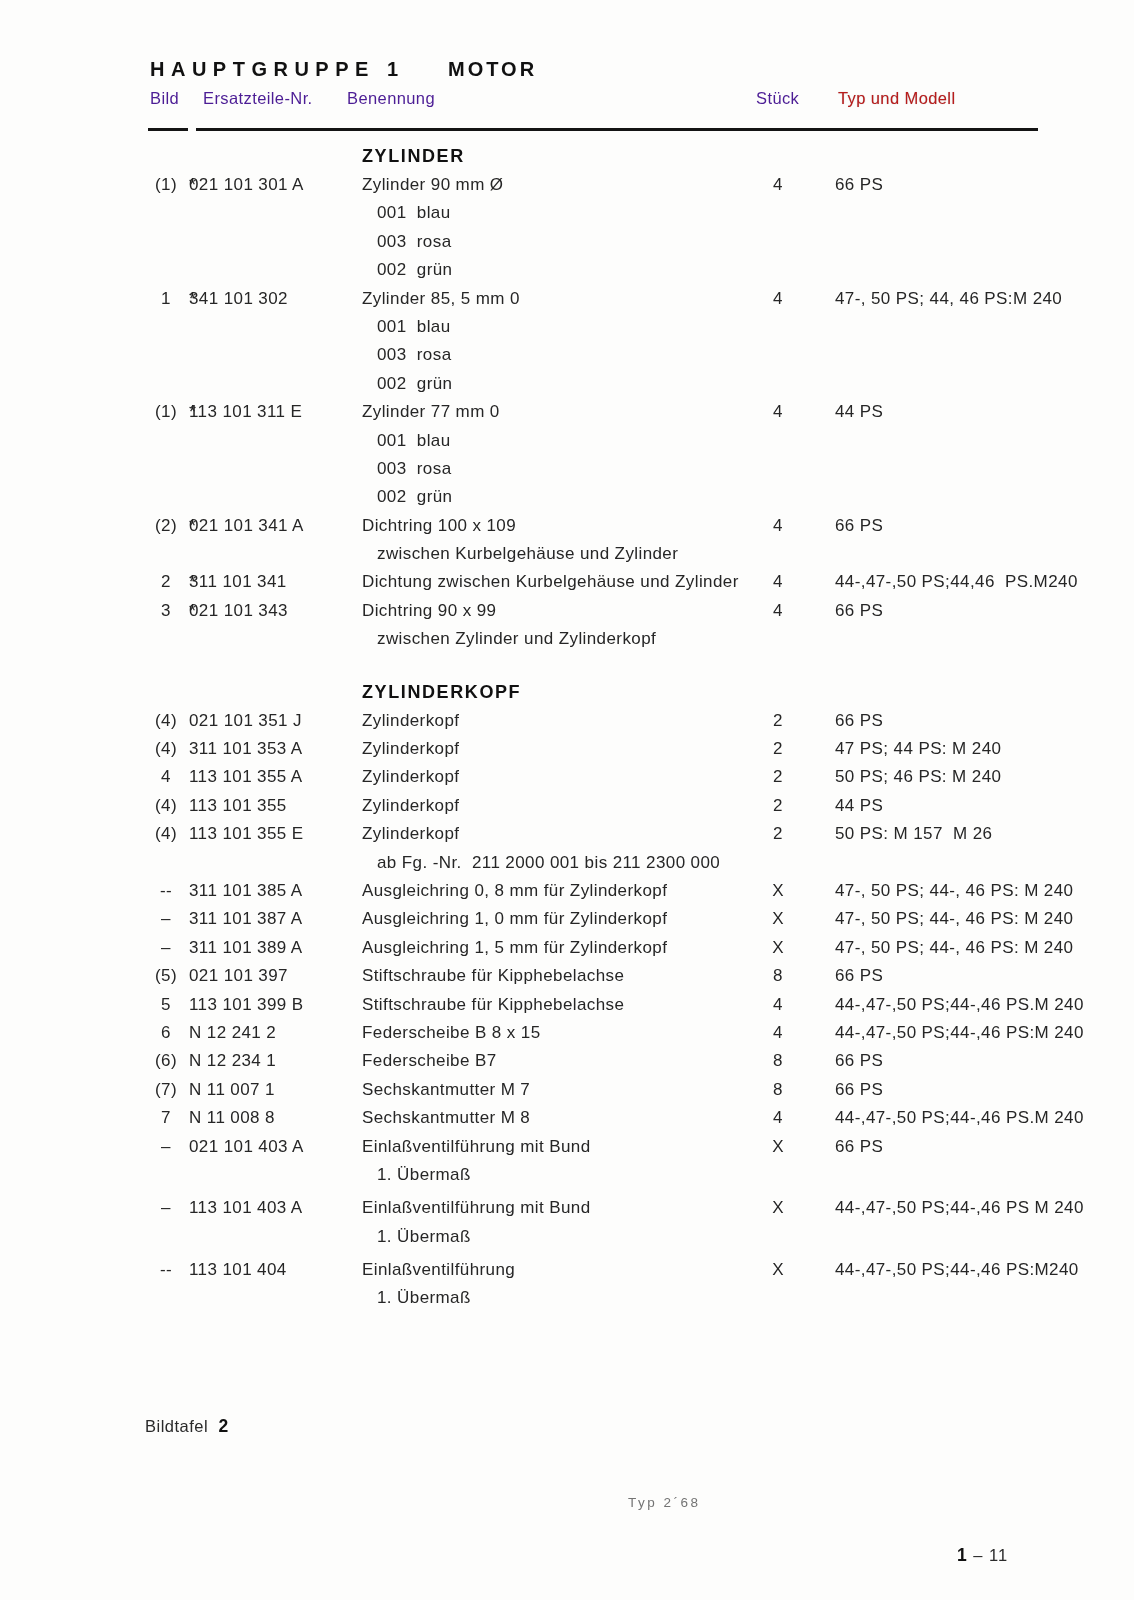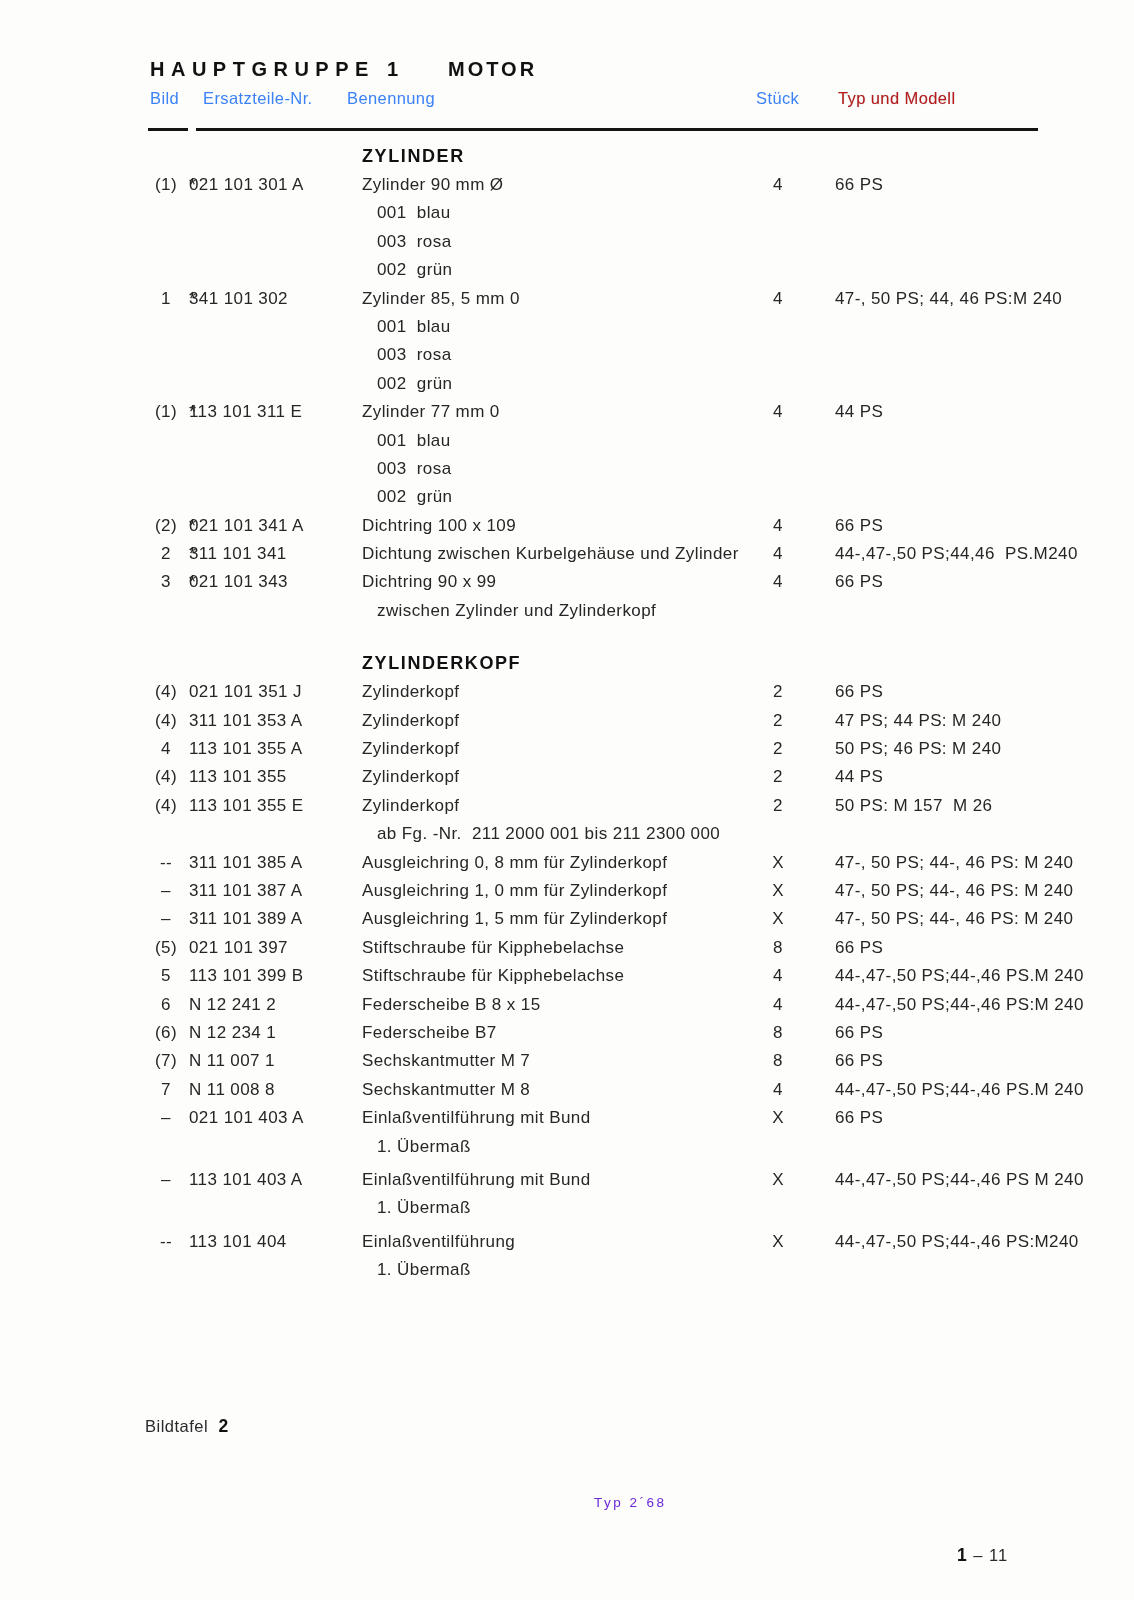--- a/index.html
+++ b/index.html
@@ -9,21 +9,21 @@
     background:#fdfdfc;
     font-family:"Liberation Sans",sans-serif;
     color:#262626;
     overflow:hidden;
   }
   .abs{position:absolute;white-space:pre;}
   
   .title-main{top:58px;left:150px;font-size:20px;font-weight:bold;letter-spacing:6.5px;color:#111;}
   .title-sub{top:58px;left:448px;font-size:20px;font-weight:bold;letter-spacing:3px;color:#111;}
   
-  .colhead{top:89px;font-size:16.5px;letter-spacing:.4px;color:#3b82f6;}
+  .colhead{top:89px;font-size:16.5px;letter-spacing:.4px;color:#4c1d95;}
   .ch-bild{left:150px;}
   .ch-nr{left:203px;}
   .ch-name{left:347px;}
   .ch-qty{left:756px;}
   .ch-typ{left:838px;color:#b91c1c;text-shadow:0 0 1px #bbb;}
   
   .rule{position:absolute;top:128px;height:3px;background:#141414;}
   .rule-a{left:148px;width:40px;}
   .rule-b{left:196px;width:842px;}
   
@@ -36,21 +36,21 @@
   .c-bild{left:144px;width:44px;text-align:center;}
   .c-nr{left:189px;}
   .c-name{left:362px;}
   .c-sub{left:377px;text-align:right;}
   .c-qty{left:754px;width:48px;text-align:center;}
   .c-typ{left:835px;}
   .star{display:inline-block;width:14px;position:relative;top:1px;font-size:18px;}
   
   .foot-left{top:1416px;left:145px;font-size:16.5px;letter-spacing:.5px;color:#2a2a2a;}
   .foot-left b{font-size:17.5px;letter-spacing:.3px;color:#111;}
-  .foot-center{top:1495px;left:594px;font-size:13.5px;letter-spacing:2.5px;color:#6d28d9;}
+  .foot-center{top:1495px;left:628px;font-size:13.5px;letter-spacing:2.5px;color:#737373;}
   .foot-right{top:1545px;left:957px;font-size:16.5px;letter-spacing:1px;color:#2a2a2a;}
   .foot-right b{font-size:17.5px;color:#111;}
 </style>
 </head>
 <body>
 
 <div class="page">
 
   <div class="abs title-main">HAUPTGRUPPE 1</div>
   <div class="abs title-sub">MOTOR</div>
@@ -117,20 +117,23 @@
         <span class="cell c-sub">002  grün</span>
       </div>
       <div class="line">
         <span class="cell c-bild">(2)</span>
         <span class="cell c-nr"><span class="star">*</span>021 101 341 A</span>
         <span class="cell c-name">Dichtring 100 x 109</span>
         <span class="cell c-qty">4</span>
         <span class="cell c-typ">66 PS</span>
       </div>
       <div class="line">
+        <span class="cell c-sub">zwischen Kurbelgehäuse und Zylinder</span>
+      </div>
+      <div class="line">
         <span class="cell c-bild">2</span>
         <span class="cell c-nr"><span class="star">*</span>311 101 341</span>
         <span class="cell c-name">Dichtung zwischen Kurbelgehäuse und Zylinder</span>
         <span class="cell c-qty">4</span>
         <span class="cell c-typ">44-,47-,50 PS;44,46  PS.M240</span>
       </div>
       <div class="line">
         <span class="cell c-bild">3</span>
         <span class="cell c-nr"><span class="star">*</span>021 101 343</span>
         <span class="cell c-name">Dichtring 90 x 99</span>

